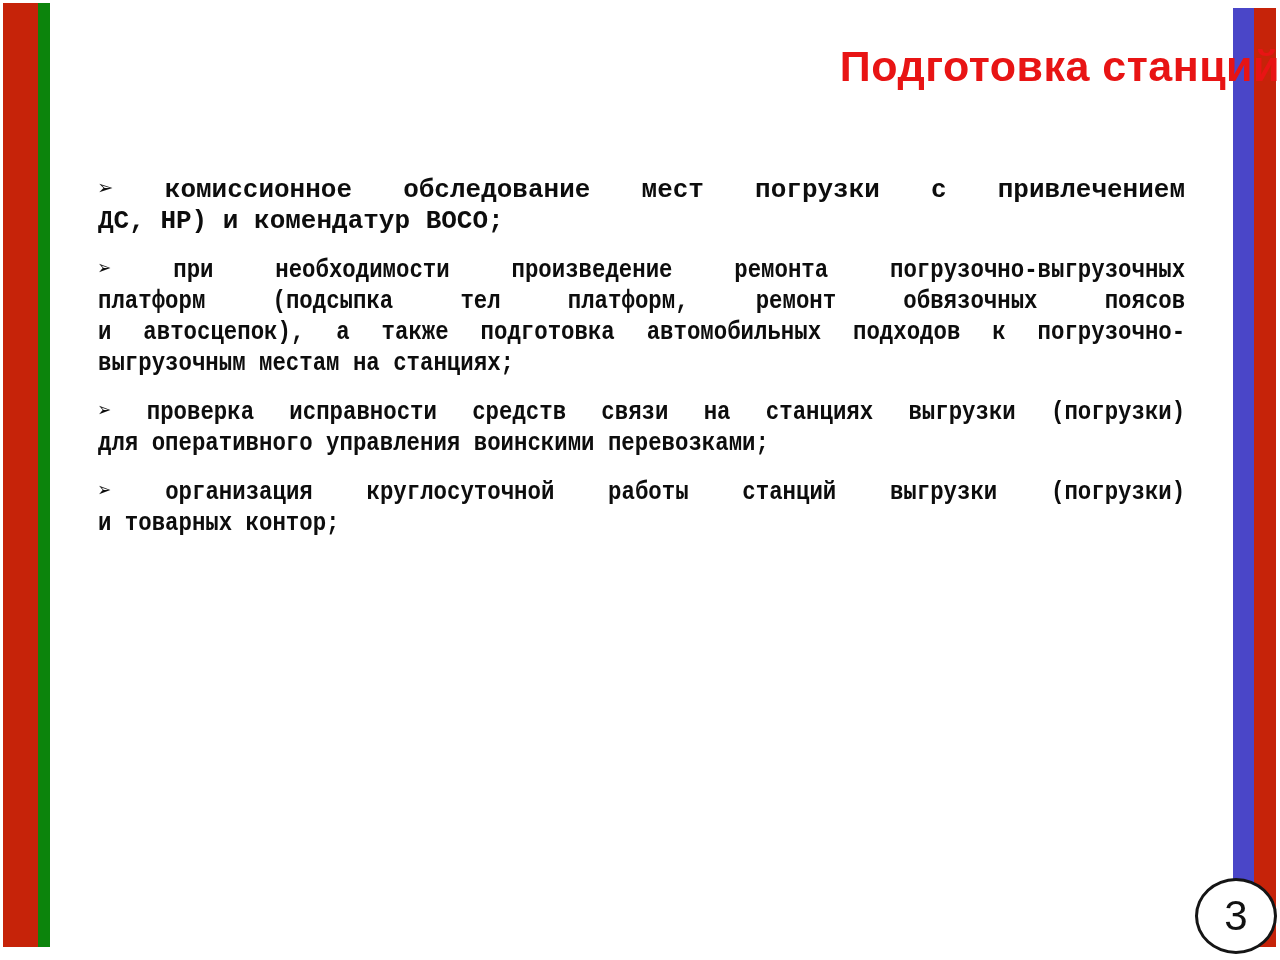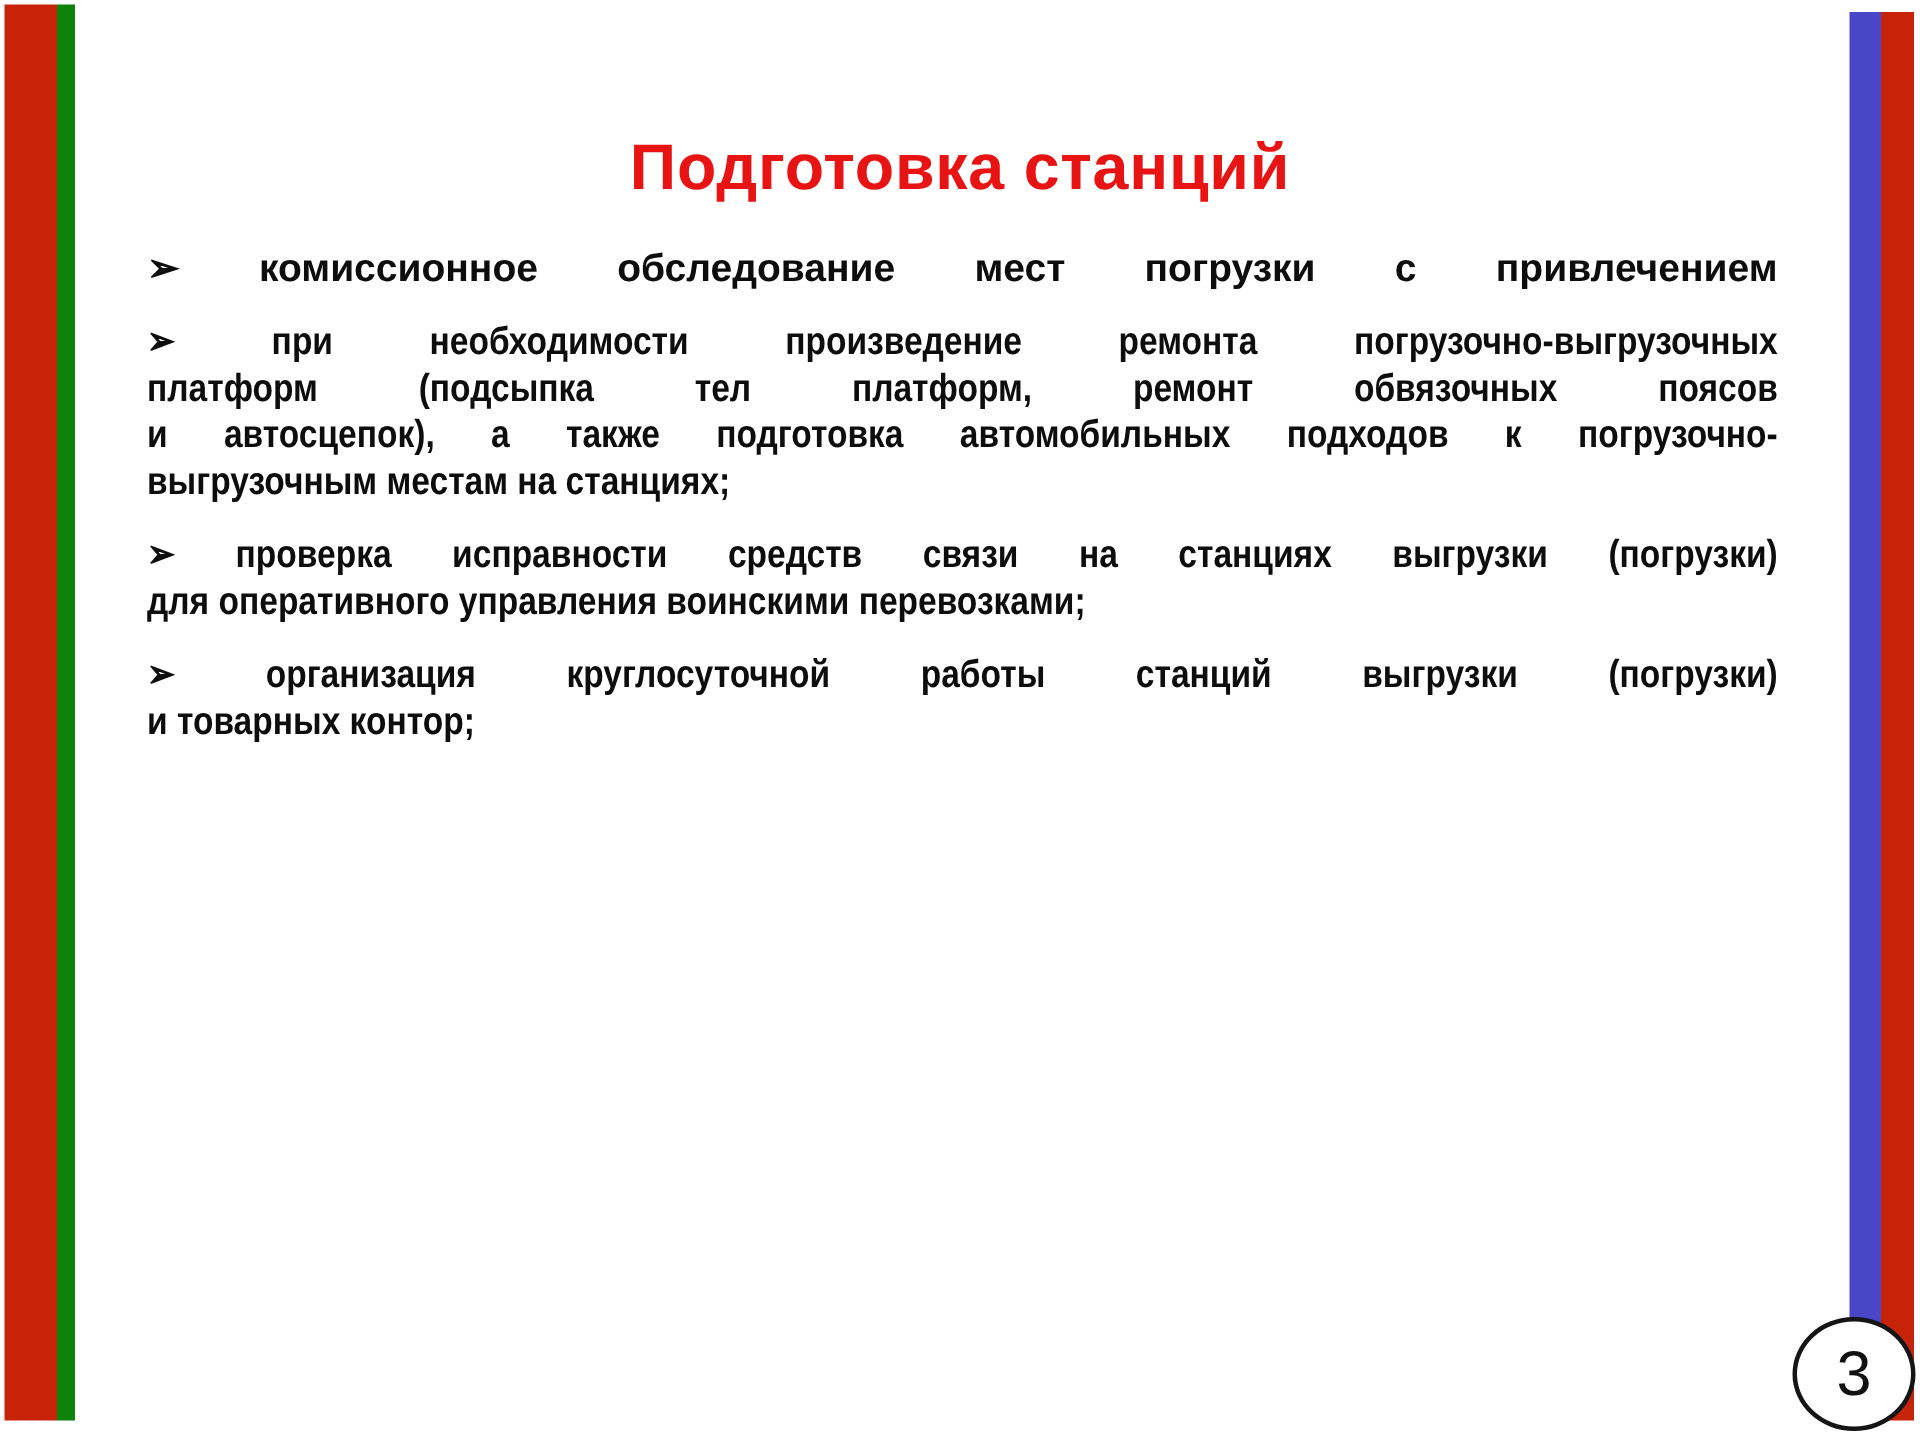--- a/index.html
+++ b/index.html
@@ -22,40 +22,39 @@
   .bar-left-red    { left: 3px;    top: 3px; width: 35px; height: 944px; background: var(--bar-red,  #c62309); }
   .bar-left-green  { left: 38px;   top: 3px; width: 12px; height: 944px; background: var(--bar-green,#0c840c); }
   .bar-right-blue  { left: 1233px; top: 8px; width: 21px; height: 939px; background: var(--bar-blue, #4a46c8); }
   .bar-right-red   { left: 1254px; top: 8px; width: 22px; height: 939px; background: var(--bar-red,  #c62309); }
 
   
   .title {
     position: absolute;
     left: 0; top: 42px;
     width: 1280px;
-    text-align: center;
+    text-align: right;
     font-size: 43px;
     font-weight: bold;
     letter-spacing: 0.5px;
     color: var(--title-red, #e81414);
-    margin-top: 46px;
   }
 
   
   .textblock {
     position: absolute;
     left: 98px;
     top: 163px;
     width: 1087px;
     font-weight: bold;
     font-size: 26px;
     line-height: 31px;
     color: var(--text-black, #0d0d0d);
   }
-  .bullet { margin: 0 0 18px 0; }
+  .bullet { margin: 12px 0 18px 0; font-family: Liberation Mono, monospace; }
   .bullet:last-child { margin-bottom: 0; }
   .ln { text-align: left; white-space: normal; }
   .jl { text-align: justify; text-align-last: justify; }
   
   .bullet.condensed .ln {
     width: 116.3%;
     transform: scaleX(0.86);
     transform-origin: 0 0;
   }
 
@@ -88,20 +87,21 @@
   <div class="bar bar-left-green"></div>
   <div class="bar bar-right-blue"></div>
   <div class="bar bar-right-red"></div>
 
   <div class="title">Подготовка станций</div>
 
   <div class="textblock">
 
     <div class="bullet">
       <div class="ln jl">➢ комиссионное обследование мест погрузки с привлечением</div>
+      <div class="ln">ДС, НР) и комендатур ВОСО;</div>
     </div>
 
     <div class="bullet condensed">
       <div class="ln jl">➢ при необходимости произведение ремонта погрузочно-выгрузочных</div>
       <div class="ln jl">платформ (подсыпка тел платформ, ремонт обвязочных поясов</div>
       <div class="ln jl">и автосцепок), а также подготовка автомобильных подходов к погрузочно-</div>
       <div class="ln">выгрузочным местам на станциях;</div>
     </div>
 
 

